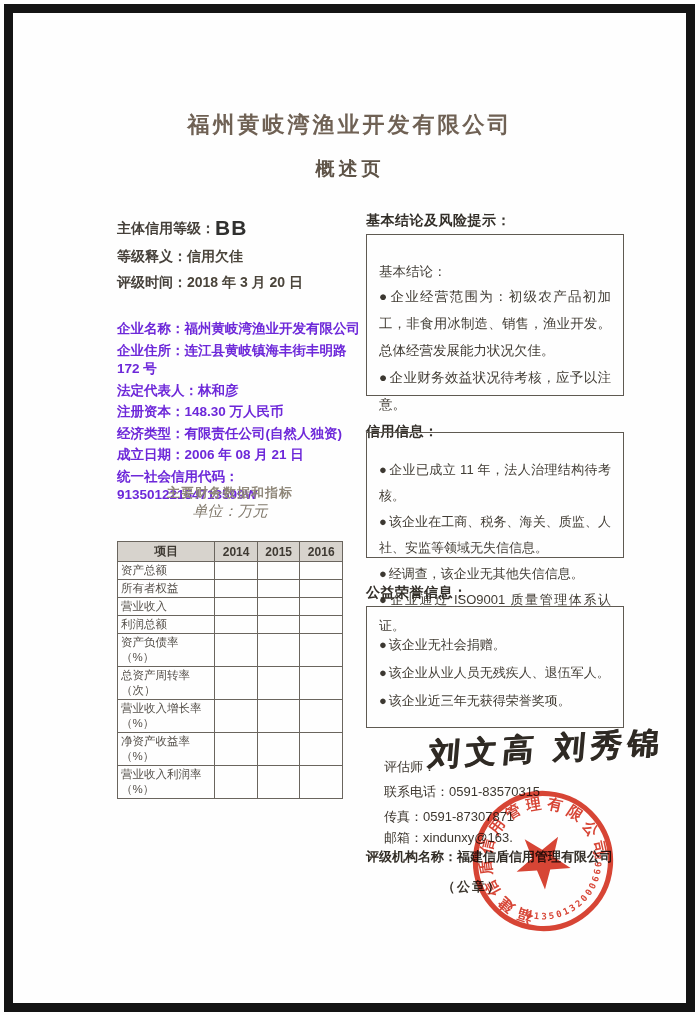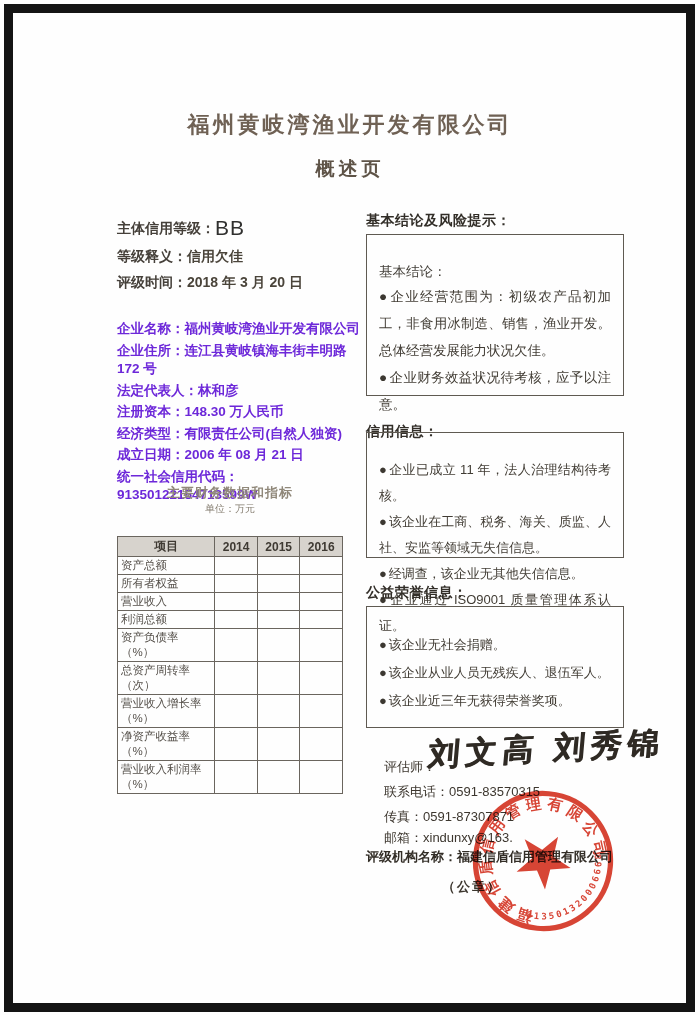--- a/index.html
+++ b/index.html
@@ -14,29 +14,29 @@
     border:9px solid #141414; pointer-events:none;
   }
   
   .title-block { position:absolute; left:0; top:110px; width:100%; text-align:center; }
   .doc-title { font-size:22px; font-weight:bold; letter-spacing:3px; color:#6f6154; }
   .doc-subtitle { margin-top:16px; font-size:19px; font-weight:bold; letter-spacing:4px; color:#5e5347; }
   
   .left-col { position:absolute; left:117px; top:216px; width:245px; }
   .rating { position:absolute; top:0; left:0; width:100%; }
   .rating .line { font-size:14px; color:#45403a; margin-bottom:8px; font-weight:600; }
-  .rating .grade { font-size:21px; font-weight:normal; color:#30302f; font-family:"Liberation Sans",sans-serif; letter-spacing:1px; vertical-align:-2px;}
+  .rating .grade { font-size:21px; font-weight:bold; color:#30302f; font-family:"Liberation Sans",sans-serif; letter-spacing:1px; vertical-align:-2px;}
   .rating .val { font-weight:600; color:#4a443a; }
   .company { position:absolute; top:104px; left:0; width:100%; }
   .company p { font-size:13.5px; font-weight:bold; color:#6d28d9; line-height:18.5px; margin-bottom:3px; }
   
   .fin { position:absolute; top:268px; left:0; width:226px; }
   .fin-caption { display:flex; justify-content:space-between; align-items:center; margin-bottom:20px;flex-direction:column; }
   .fin-title { font-size:13px; color:#90887a; font-weight:bold; letter-spacing:1px; }
-  .fin-unit { font-size:10px; color:#837b6e; }
+  .fin-unit { font-size:15px; color:#837b6e;font-style:italic; }
   table.fin-table { width:100%; border-collapse:collapse; table-layout:fixed; }
   .fin-table th, .fin-table td { border:1px solid #6a655e; font-size:12px; color:#55504a; height:18px; padding:1px 3px; }
   .fin-table th { background:#d7d3cd; color:#3f3a33; font-weight:bold; }
   .fin-table td.item { text-align:left; font-size:11.5px; }
   .fin-table col.c-item { width:96px; }
   .fin-table col.c-y { width:42px; }
   
   .right-col { position:absolute; left:366px; top:212px; width:264px; }
   .sec-head { font-size:14px; font-weight:bold; color:#322e28; letter-spacing:0.5px; }
   .sec-box { border:1.5px solid #5f5a52; padding:24px 12px; color:#413c34; }

